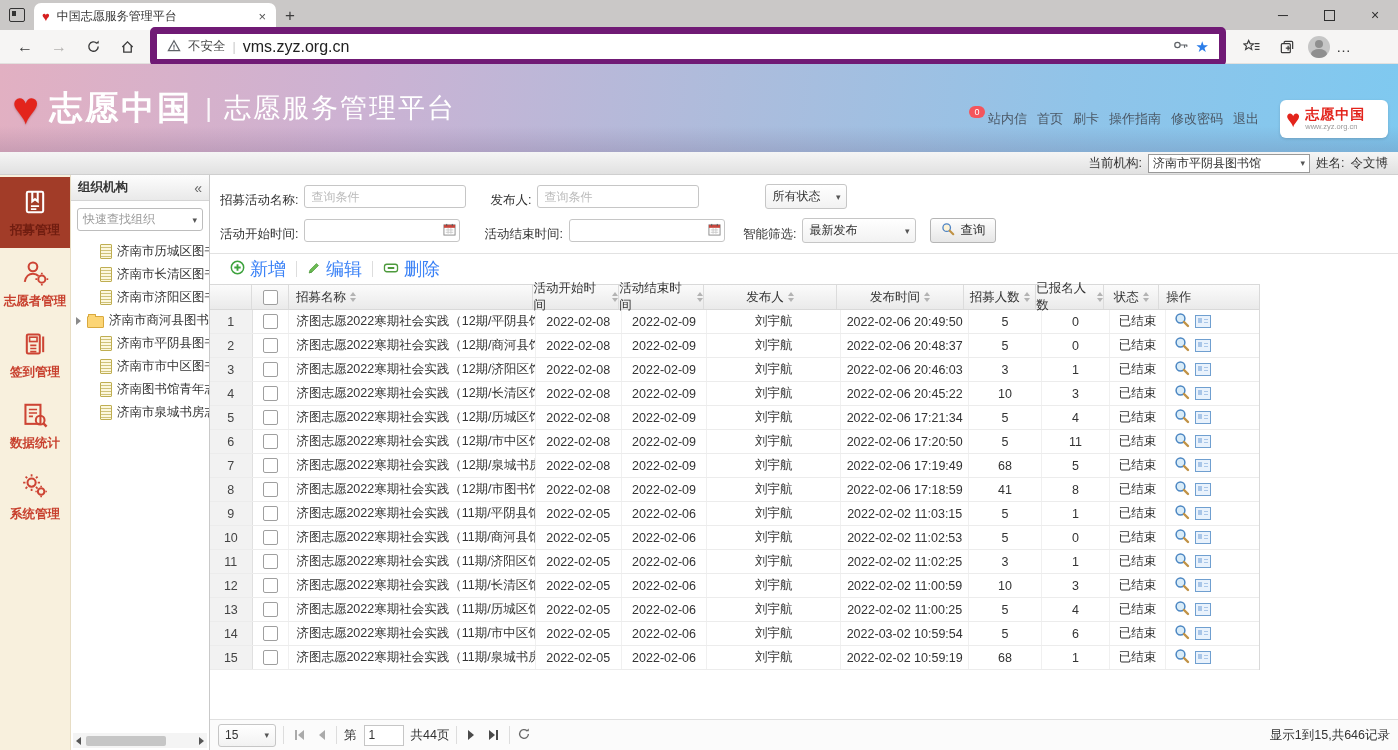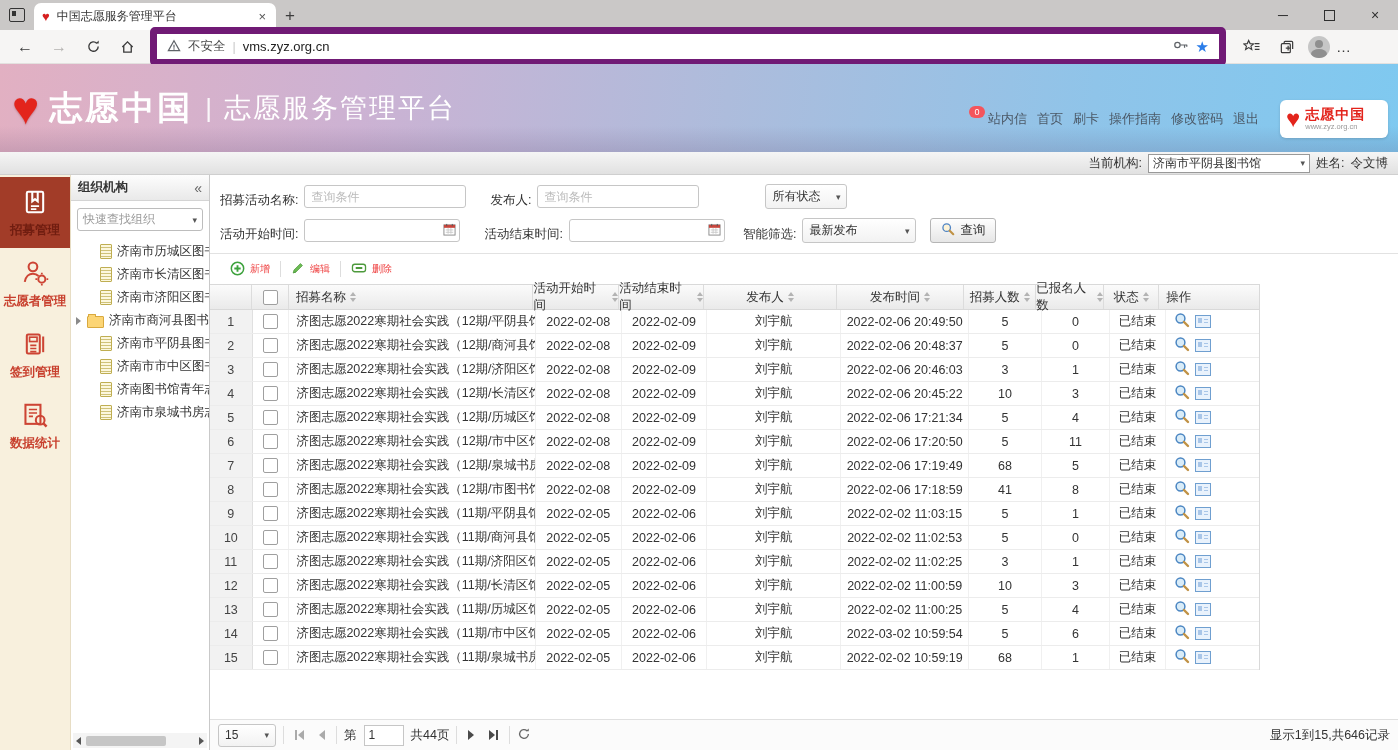--- a/index.html
+++ b/index.html
@@ -21,21 +21,21 @@
   .restore-glyph{width:9px;height:9px;border:1.2px solid #2f2f2f;position:relative;background:#cac8c7;}
   .restore-glyph::before{content:"";position:absolute;left:2px;top:-4px;width:9px;height:9px;border:1.2px solid #2f2f2f;z-index:-1;}
 
   
   .btoolbar{height:33px;background:#f6f5f4;border-bottom:1px solid #e3e1df;display:flex;align-items:center;padding:0 10px;gap:4px;flex:0 0 33px;}
   .navb{width:30px;height:26px;display:flex;align-items:center;justify-content:center;font-size:16px;color:#3b3b3b;border-radius:4px;}
   .navb.dis{color:#b4b2b0;}
   .navb svg{display:block;}
   .urlbar{flex:0 0 1042px;height:25px;background:#fff;border:7px solid #701a75;border-radius:5px;display:flex;align-items:center;padding:0 10px;gap:7px;font-size:12.5px;color:#4a4a4a;margin:0 4px;}
   .urlbar .sep{color:#c8c8c8;}
-  .urlbar .url{color:#222;font-size:13px;}
+  .urlbar .url{color:#222;font-size:16px;}
   .urlbar .sp{flex:1;}
   .urlbar .star{color:#2b7de9;font-size:15px;}
   .rightb{display:flex;align-items:center;gap:6px;margin-left:2px;}
   .avatar{width:22px;height:22px;border-radius:50%;background:#c6c6c6;position:relative;overflow:hidden;}
   .avatar::before{content:"";position:absolute;left:7px;top:4px;width:8px;height:8px;border-radius:50%;background:#8f8f8f;}
   .avatar::after{content:"";position:absolute;left:3px;top:13px;width:16px;height:10px;border-radius:50%;background:#8f8f8f;}
   .menu3{font-size:15px;color:#3b3b3b;letter-spacing:1px;}
 
   
   .banner{height:88px;flex:0 0 88px;background:linear-gradient(96deg,#e2b0c2 0%,#ccb2d3 26%,#adbcdc 52%,#8fc4e9 78%,#7fc9f0 100%);position:relative;display:flex;align-items:center;}
@@ -101,21 +101,21 @@
   .datewrap{position:relative;display:inline-flex;}
   .datewrap .inp{width:126px;padding-right:22px;}
   .datewrap .cal{position:absolute;right:4px;top:4px;}
   .sel{height:23px;border:1px solid #c6c6c6;border-radius:3px;background:linear-gradient(#ffffff,#f2f2f2);display:inline-flex;align-items:center;justify-content:space-between;padding:0 6px;font-size:12px;color:#333;gap:6px;}
   .sel-status{width:68px;margin-left:66px;}
   .ml24{margin-left:24px;}
   .ml18{margin-left:18px;}
   .sel-filter{width:100px;}
   .btn-query{height:23px;margin-left:14px;padding:0 10px;border:1px solid #b5b5b5;border-radius:3px;background:linear-gradient(#fefefe,#e6e6e6);display:inline-flex;align-items:center;gap:5px;font-size:12.5px;color:#333;}
 
-  .gtoolbar{height:30px;flex:0 0 30px;display:flex;align-items:center;padding-left:10px;font-size:10px;color:#ef4444;}
+  .gtoolbar{height:30px;flex:0 0 30px;display:flex;align-items:center;padding-left:10px;font-size:18px;color:#3b82f6;}
   .tbtn{display:inline-flex;align-items:center;gap:5px;padding:0 10px;height:22px;}
   .tsep{width:1px;height:16px;background:#ddd;}
 
   
   .grid{width:1049px;border-top:1px solid #d9d9d9;border-right:1px solid #d9d9d9;font-size:12.5px;color:#333;}
   .ghead{display:flex;height:24px;background:linear-gradient(#fbfbfb,#eaeaea);border-bottom:1px solid #d9d9d9;}
   .hcell{display:flex;align-items:center;justify-content:center;gap:4px;border-right:1px solid #dcdcdc;color:#333;}
   .hcell.left{justify-content:flex-start;padding-left:7px;}
   .grow{display:flex;height:23px;border-bottom:1px solid #ececec;}
   .c{display:flex;align-items:center;justify-content:center;border-right:1px solid #f0f0f0;overflow:hidden;white-space:nowrap;}
@@ -295,20 +295,31 @@
         <div class="side-item">
           <span class="side-icon">
             <svg viewBox="0 0 22 22" fill="none" stroke="currentColor" stroke-width="1.5">
               <rect x="4" y="3.5" width="11" height="14"></rect>
               <path d="M6.5 7h6M6.5 9.5h6M6.5 12h3" stroke-width="1.2"></path>
               <circle cx="14.8" cy="14.8" r="3.2"></circle>
               <path d="M17.2 17.2l2.3 2.3" stroke-width="1.8"></path>
             </svg>
           </span>
           <span class="side-label">数据统计</span>
+        </div>
+        <div class="side-item">
+          <span class="side-icon">
+            <svg viewBox="0 0 22 22" fill="none" stroke="currentColor" stroke-width="1.5">
+              <circle cx="8.5" cy="8.5" r="3"></circle>
+              <path d="M8.5 4V2.3M8.5 14.7V13M4 8.5H2.3M14.7 8.5H13M5.3 5.3L4.1 4.1M12.9 12.9l-1.2-1.2M5.3 11.7l-1.2 1.2M12.9 4.1l-1.2 1.2" stroke-width="1.3"></path>
+              <circle cx="15.5" cy="15" r="2.4"></circle>
+              <path d="M15.5 11.8v-1M15.5 19.2v-1M12.3 15h-1M19.7 15h-1" stroke-width="1.2"></path>
+            </svg>
+          </span>
+          <span class="side-label">系统管理</span>
         </div>
     </div>
 
     <div class="tree-panel">
       <div class="tree-head">
         <span>组织机构</span>
         <span class="clps">«</span>
       </div>
       <div class="tree-search">
         <span>快速查找组织</span>

